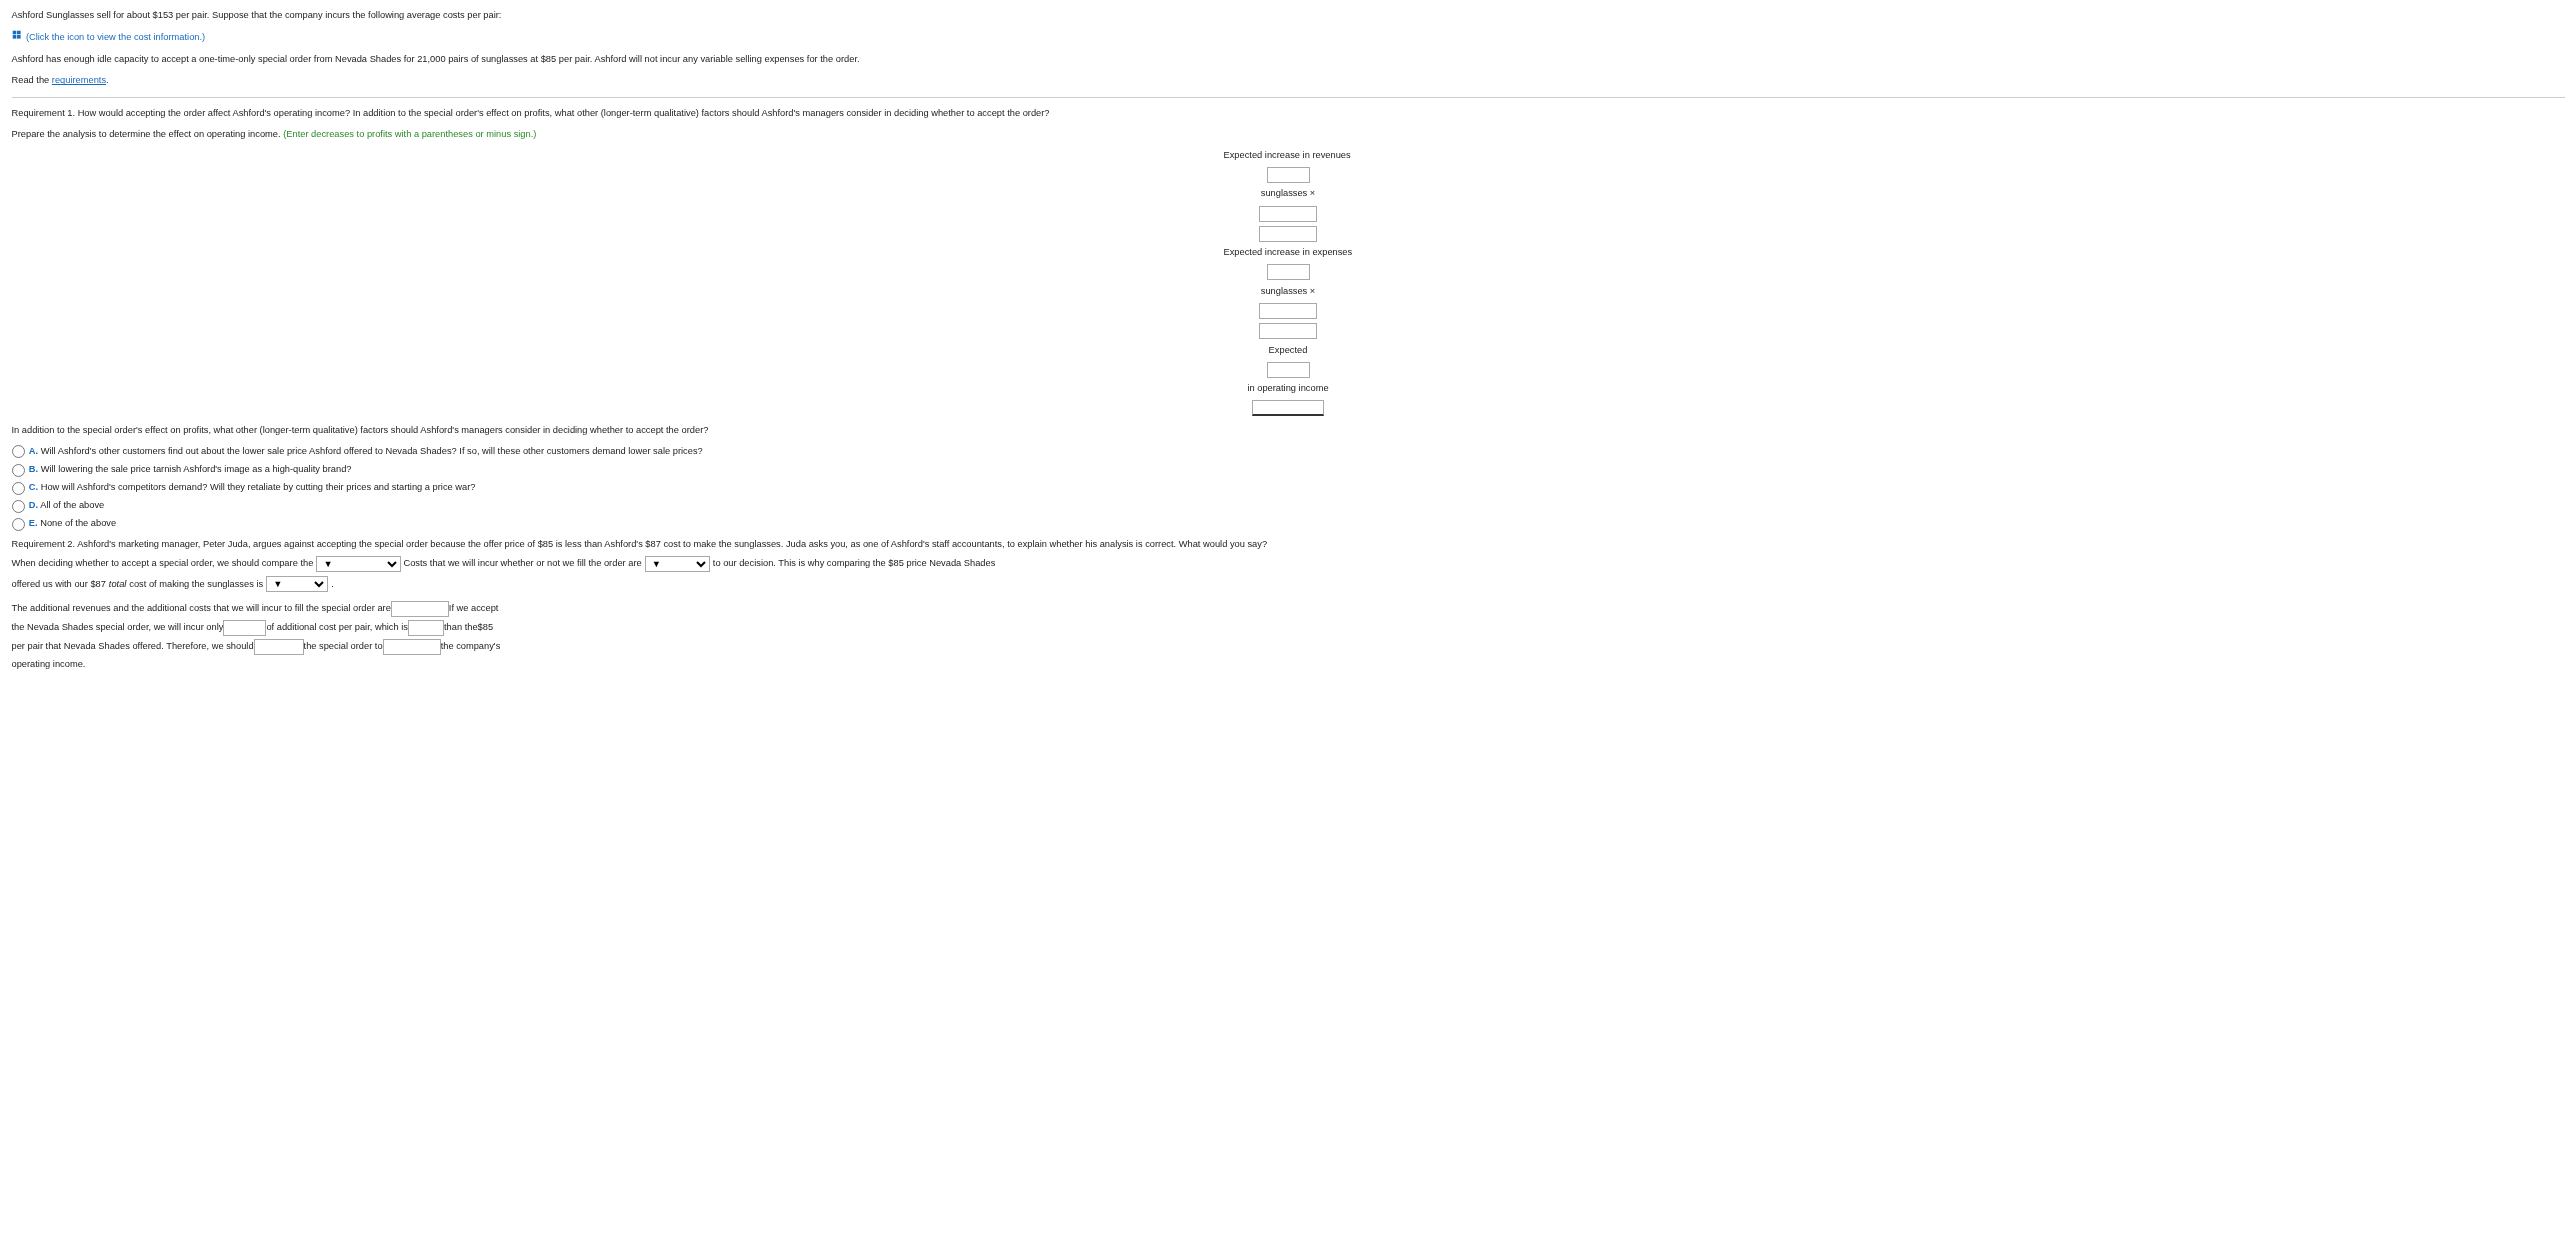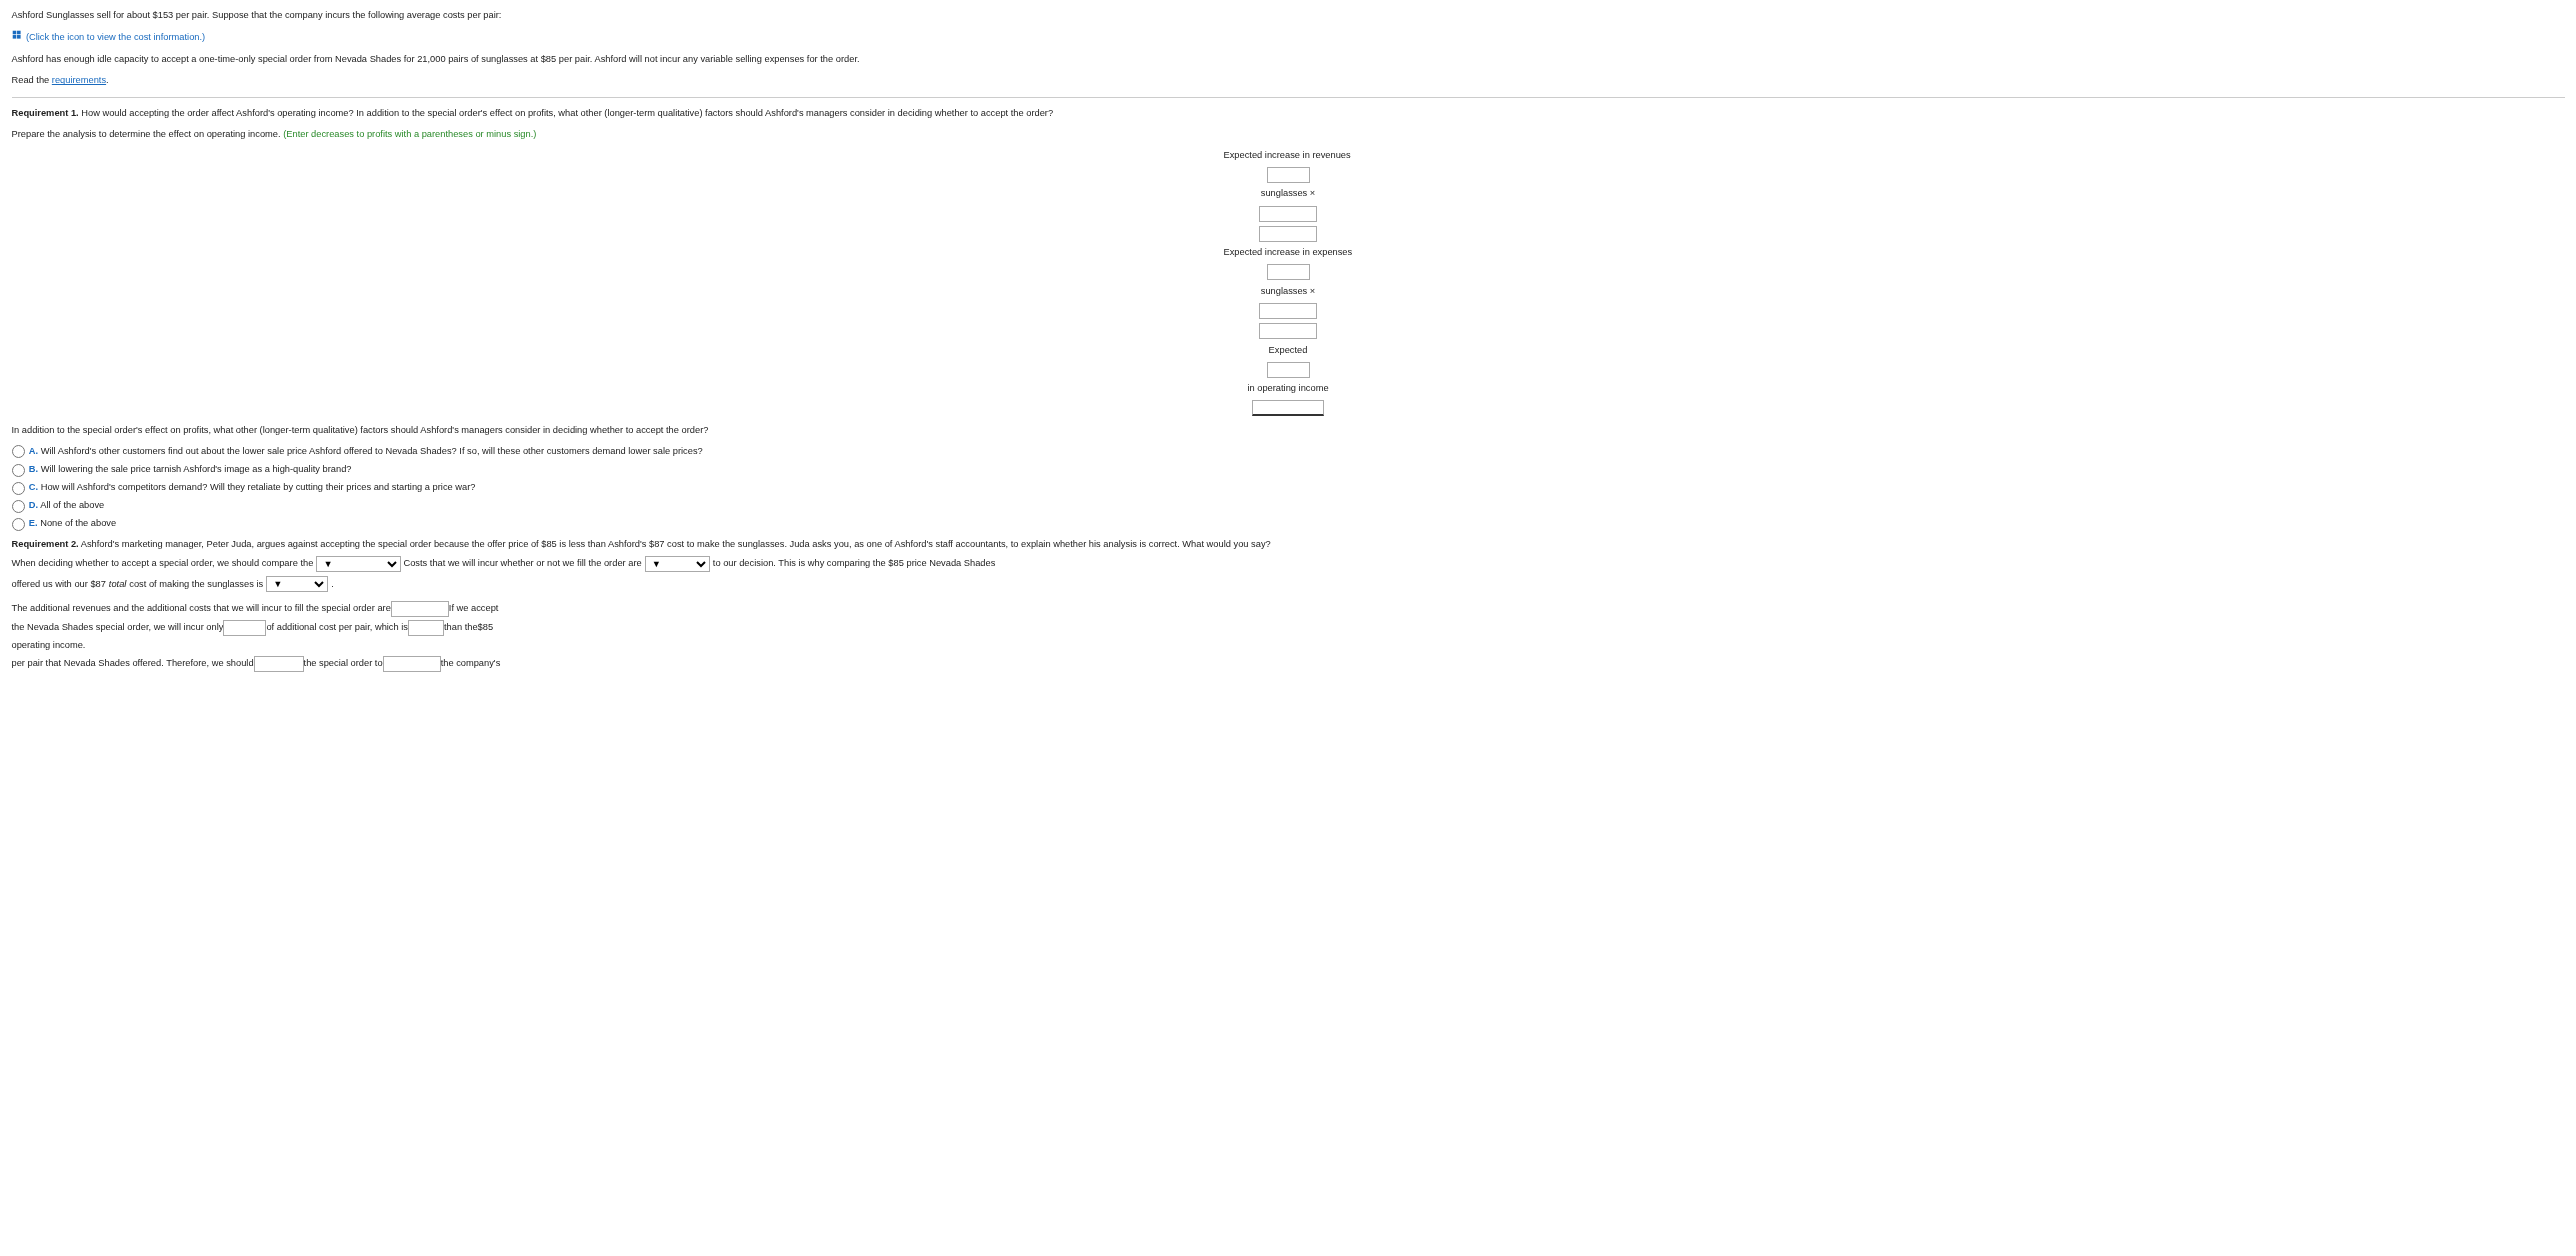--- a/index.html
+++ b/index.html
@@ -7,21 +7,21 @@
       font-family: Arial, sans-serif;
       font-size: 9.3px;
       color: #222;
       background: #fff;
       padding: 8.6px 11.5px;
       line-height: 1.5;
     }
     .intro-text { margin-bottom: 2.9px; }
     .icon-link { color: #1a6bbf; text-decoration: none; display: inline-flex; align-items: center; gap: 2.9px; text-align: right; }
     .divider { border: none; border-top: 0.7px solid #ccc; margin: 8.6px 0; }
-    .requirement-title { font-weight: bold; }
+    .requirement-title { font-weight: normal; }
     .hint-text { color: #2a8a2a; }
     .section { margin-bottom: 7.2px; }
     .analysis-row { display: flex; align-items: center; gap: 4.3px; margin-bottom: 4.3px; flex-wrap: wrap; flex-direction: column; }
     .analysis-label { min-width: 129px; }
     input[type="text"] {
       border: 0.7px solid #aaa;
       height: 16px;
       padding: 0.7px 2.2px;
       font-size: 9.3px;
       outline: none;
@@ -186,23 +186,23 @@
   </div>
   <div class="additional-row">
     <span>the Nevada Shades special order, we will incur only</span>
     <input type="text" class="input-sm" value="" style="">
     <span>of additional cost per pair, which is</span>
     <input type="text" class="input-sm" style="width: 36px;" value="">
     <span>than the</span>
     <span>$85</span>
   </div>
   <div class="additional-row">
-    <span>operating income.</span>
-  </div>
-  <div class="additional-row">
     <span>per pair that Nevada Shades offered. Therefore, we should</span>
     <input type="text" class="input-sm" style="width: 50px;" value="">
     <span>the special order to</span>
     <input type="text" class="input-md" value="" style="">
     <span>the company's</span>
   </div>
+  <div class="additional-row">
+    <span>operating income.</span>
+  </div>
 </div>
 
 
 </body></html>

